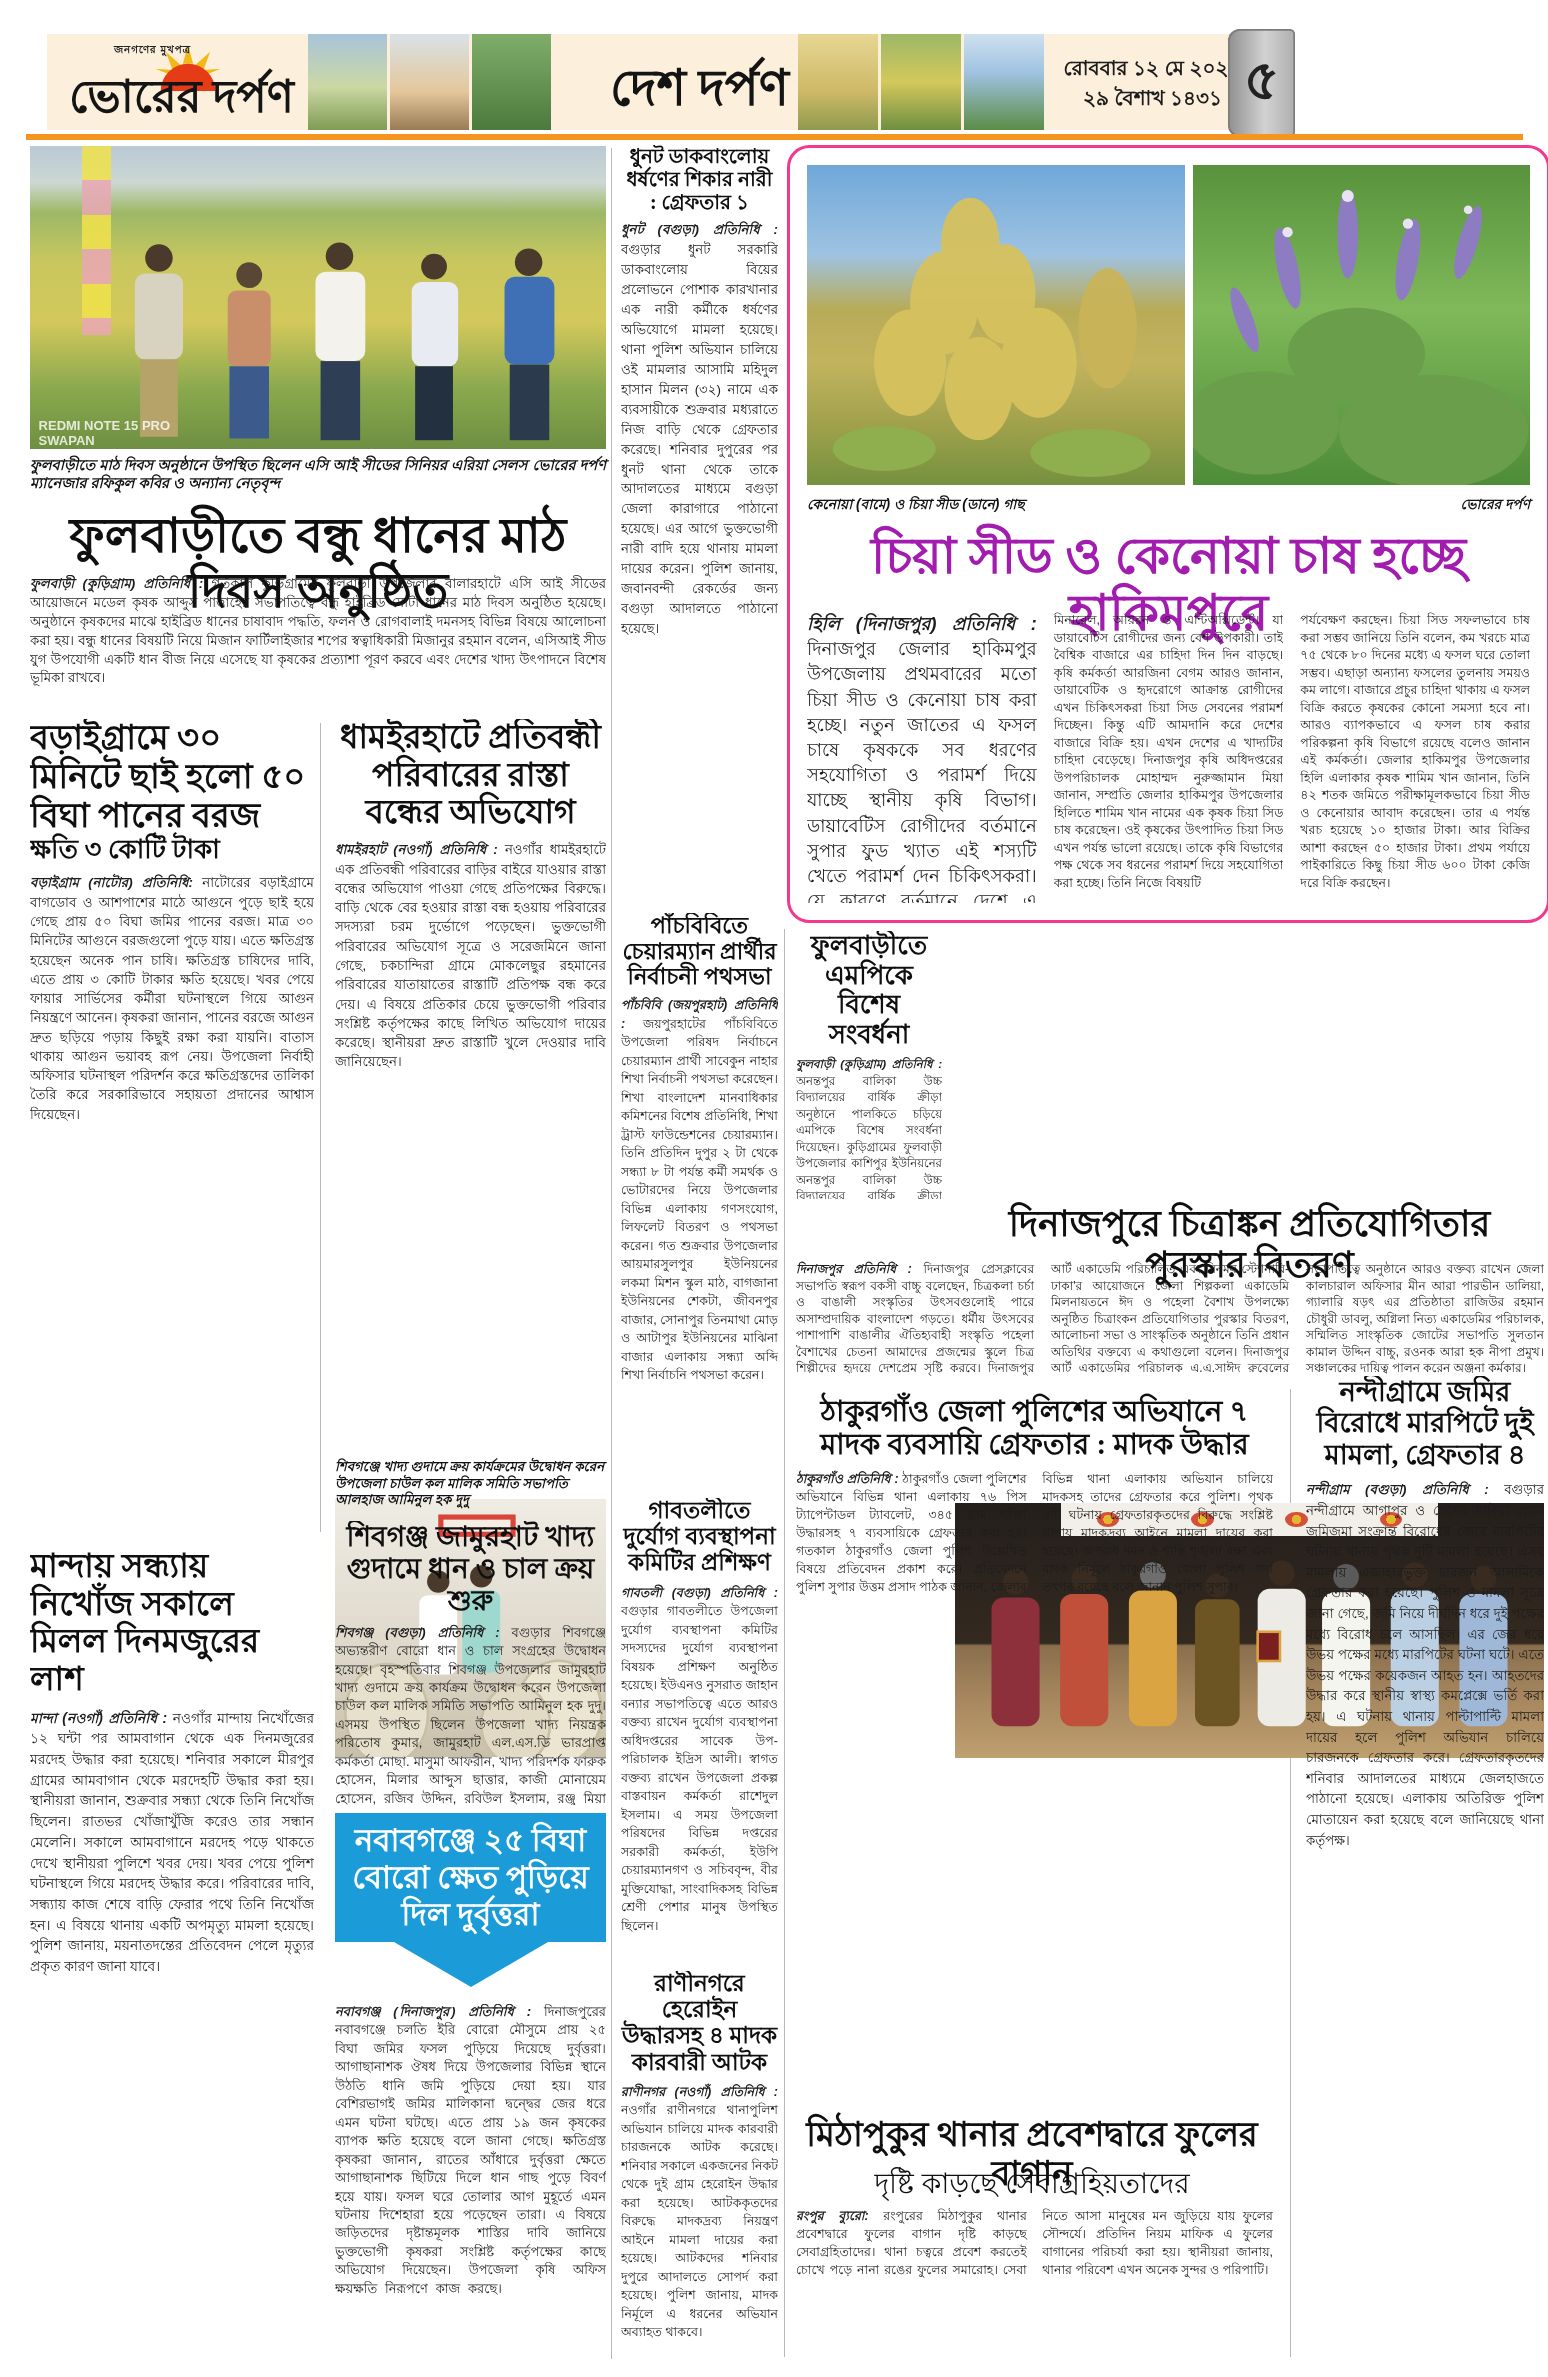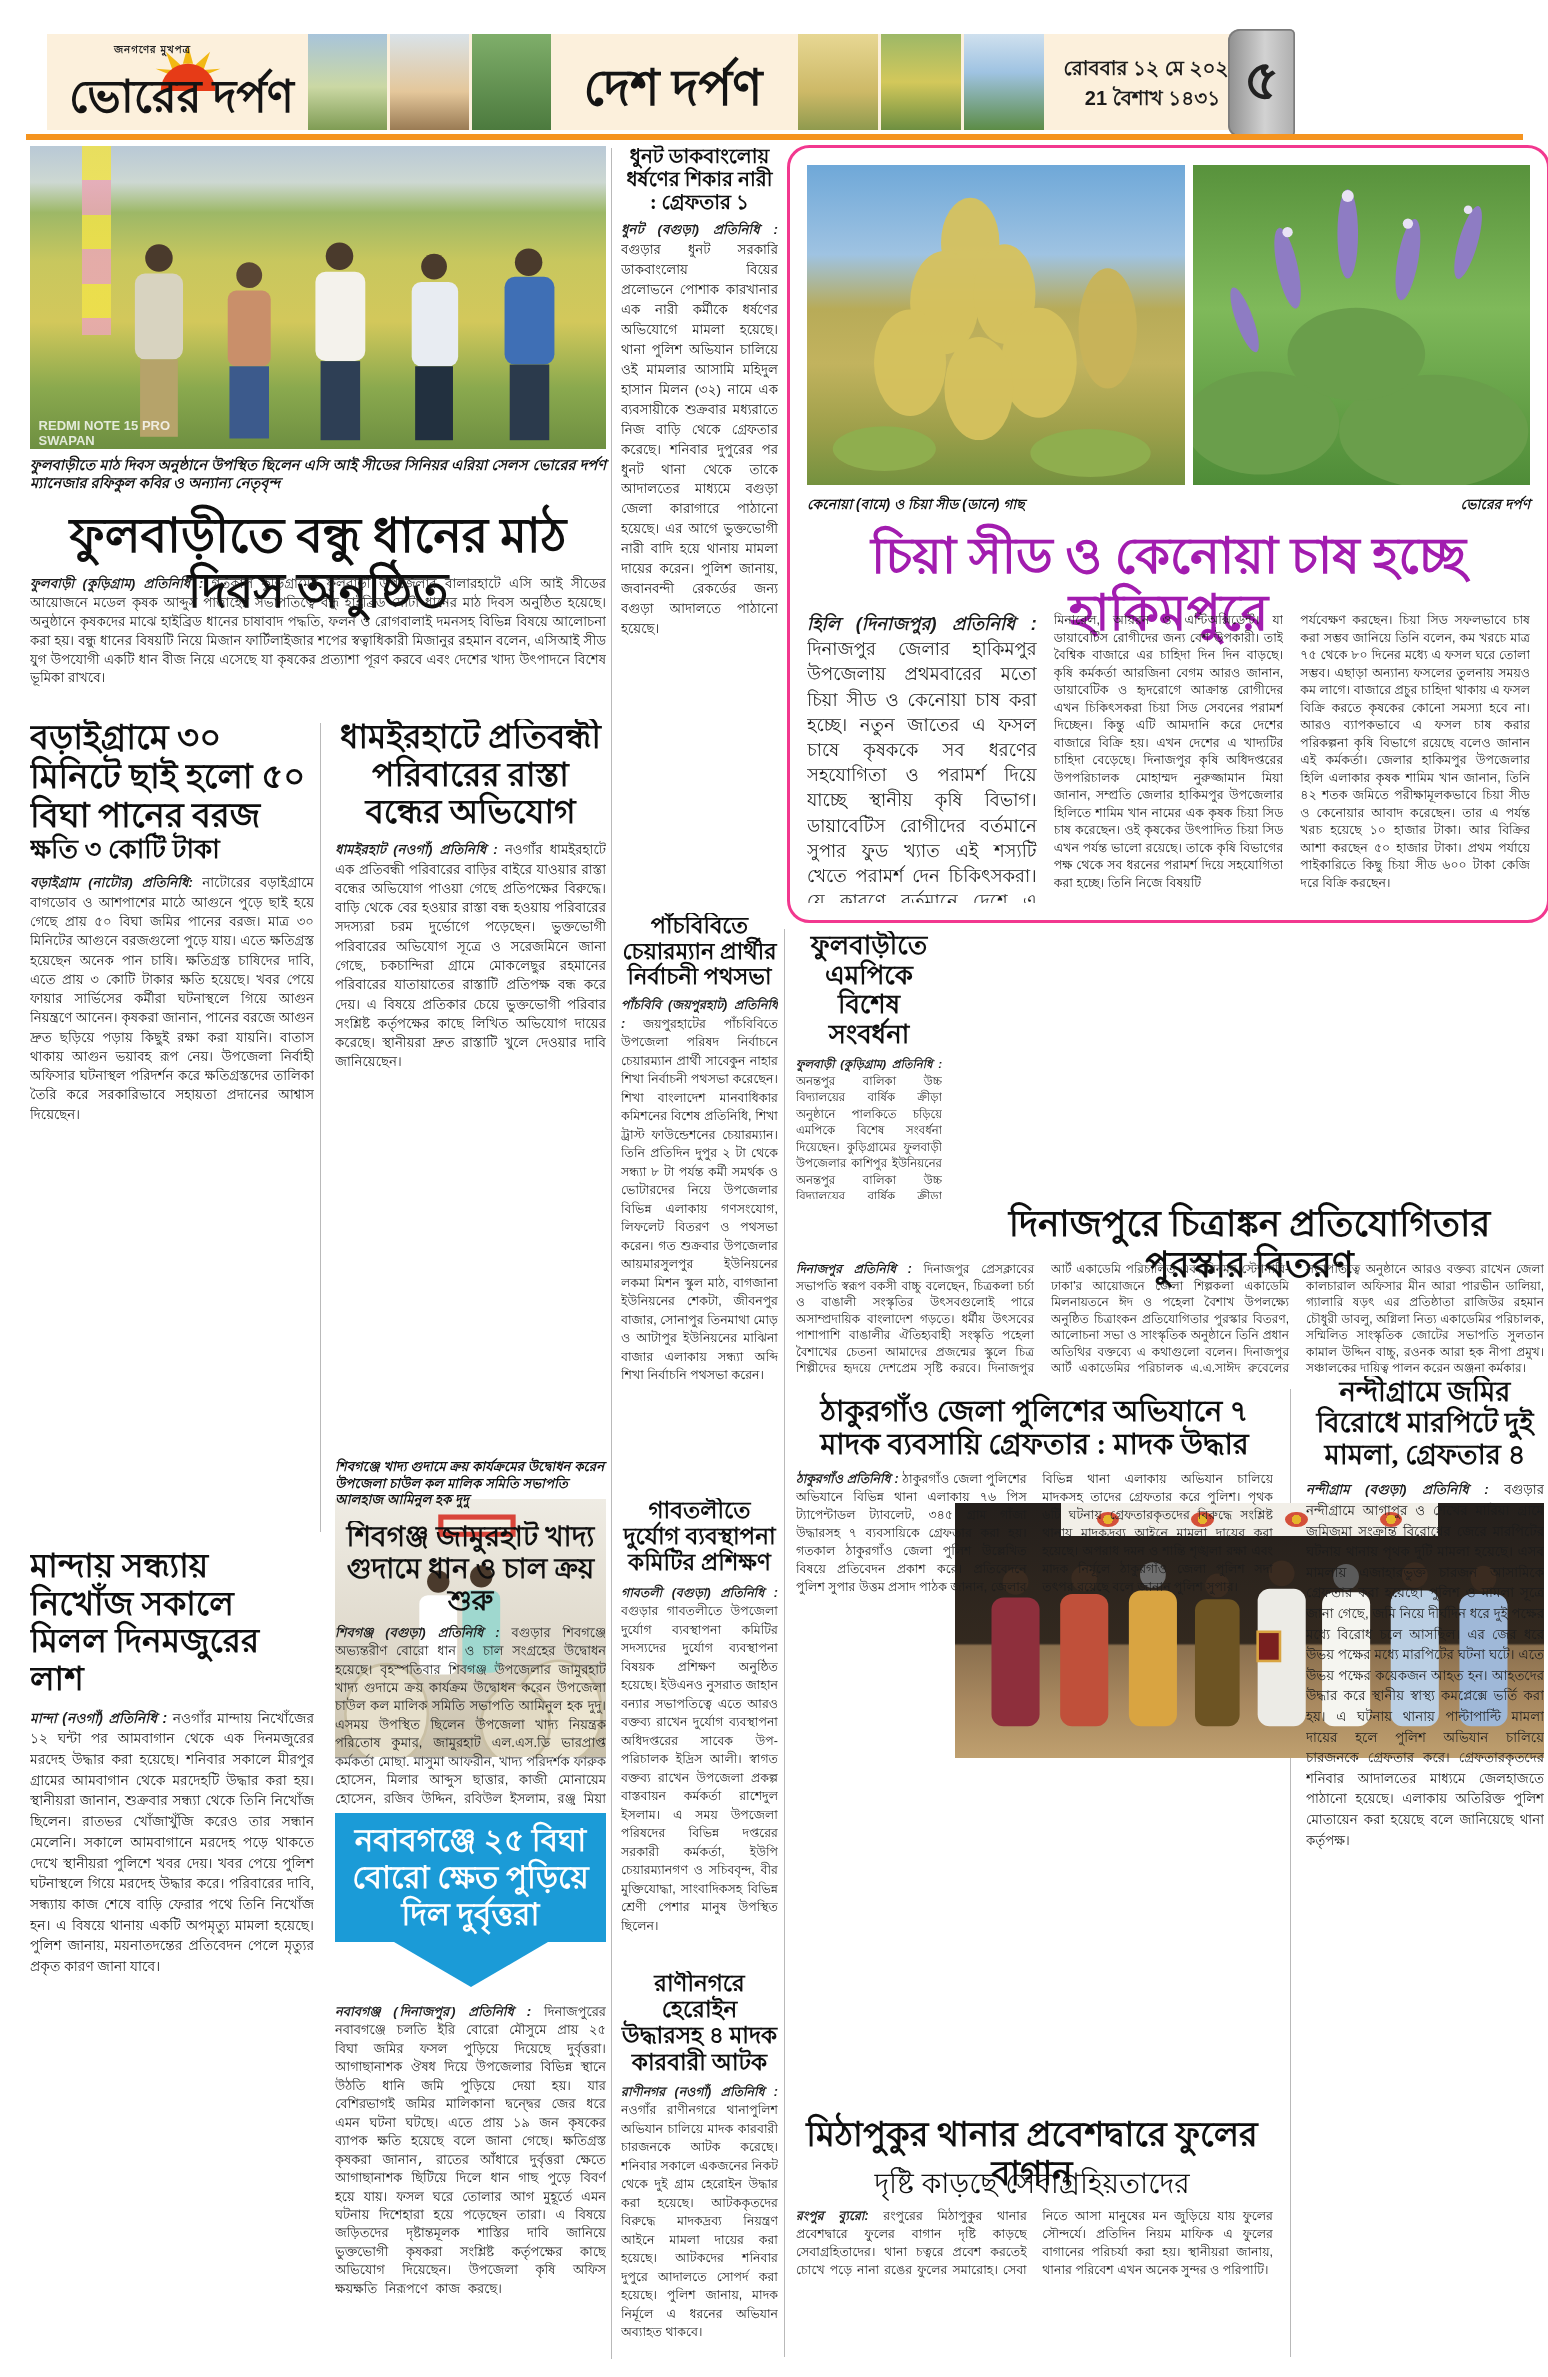--- a/index.html
+++ b/index.html
@@ -79,31 +79,31 @@
     <div class="tagline" style="position:absolute;left:45px;top:1.7px;">জনগণের মুখপত্র</div>
     <div class="mast-title" style="position:absolute;left:0;top:22.4px;font-size:45px;">ভোরের দর্পণ</div>
   </div>
 
   <div class="abs strip" style="left:308px;top:34px;width:243px;height:96px;">
     <div class="mini mini1"></div>
     <div class="mini mini2"></div>
     <div class="mini mini3"></div>
   </div>
 
-  <div class="abs mast-title" style="left:557px;top:50px;width:232px;text-align:center;font-size:50px;">দেশ দর্পণ</div>
+  <div class="abs mast-title" style="left:557px;top:50px;width:232px;text-align:right;font-size:50px;">দেশ দর্পণ</div>
 
   <div class="abs strip" style="left:798px;top:34px;width:246px;height:96px;">
     <div class="mini mini4"></div>
     <div class="mini mini5"></div>
     <div class="mini mini6"></div>
   </div>
 
   <div class="abs" style="left:1062px;top:53px;width:181px;text-align:center;font-weight:700;font-size:20px;line-height:1.5;">
     <div>রোববার ১২ মে ২০২৪</div>
-    <div>21 বৈশাখ ১৪৩১</div>
+    <div>২৯ বৈশাখ ১৪৩১</div>
   </div>
 
   <div class="abs pgtab" style="left:1228px;top:29px;width:67px;height:108px;">
     <span class="pgnum">৫</span>
   </div>
 
   <div class="abs orange-rule" style="left:26px;top:134px;width:1497px;height:6px;"></div>
 
   <div class="abs vrule" style="left:320px;top:723px;height:809px;"></div>
   <div class="abs vrule" style="left:611px;top:148px;height:2211px;"></div>

